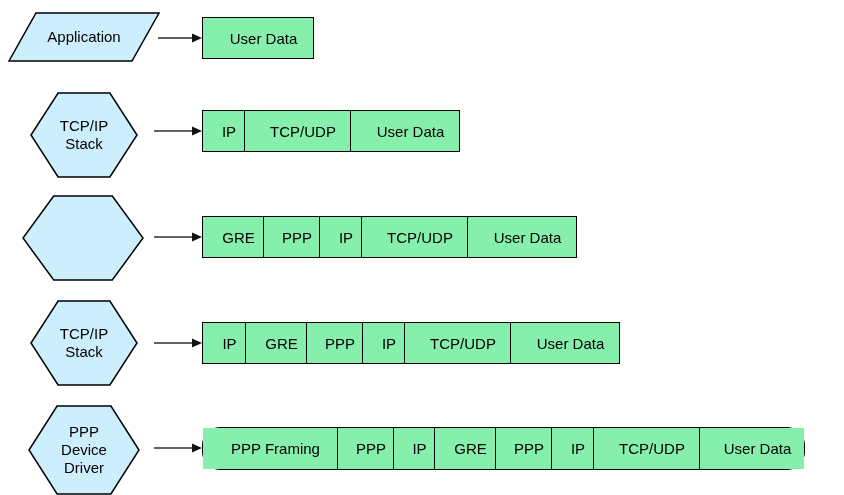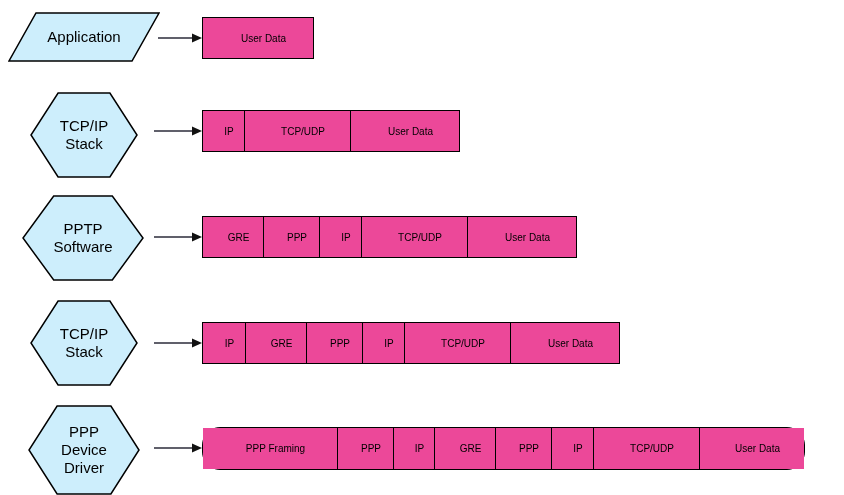--- a/index.html
+++ b/index.html
@@ -57,24 +57,24 @@
     box-sizing: border-box;
     border: 1.4px solid #000000;
     background: #cdeefc;
     height: 42px;
   }
   .packet .seg {
     box-sizing: border-box;
     display: flex;
     align-items: center;
     justify-content: center;
-    font-size: 10px;
+    font-size: 15px;
     color: #000000;
     border-right: 1.4px solid #000000;
-    background: #ec4899;
+    background: #86efac;
     height: 100%;
     white-space: nowrap;
     padding-left: 11px;
   }
   .packet .seg:last-child {
     border-right: none;
   }
 </style>
 </head>
 <body>
@@ -106,22 +106,20 @@
     </svg>
     <div class="packet" style="left: 202px; top: 110px; height: 42px;">
       <div class="seg" style="width: 42px;">IP</div>
       <div class="seg" style="width: 106px;">TCP/UDP</div>
       <div class="seg" style="width: 108px;">User Data</div>
     </div>
     <div class="stage" style="left: 22px; top: 195px; width: 122px; height: 86px;">
       <svg class="stage-shape" viewBox="0 0 122 86" width="122" height="86">
         <polygon points="31.7,1.0 90.3,1.0 121.0,43.0 90.3,85.0 31.7,85.0 1.0,43.0" fill="#cdeefc" stroke="#000000" stroke-width="1.5" stroke-linejoin="miter"></polygon>
       </svg>
-      <div class="stage-label">PPTP
-Software</div>
     </div>
     <svg class="arrow" viewBox="0 0 48 14" width="48" height="14" style="left: 154px; top: 230px;">
       <line x1="0" y1="7" x2="39" y2="7" stroke="#2b2b3a" stroke-width="1.4"></line>
       <polygon points="38,2.5 48,7 38,11.5" fill="#111111"></polygon>
     </svg>
     <div class="packet" style="left: 202px; top: 216px; height: 42px;">
       <div class="seg" style="width: 61px;">GRE</div>
       <div class="seg" style="width: 56px;">PPP</div>
       <div class="seg" style="width: 42px;">IP</div>
       <div class="seg" style="width: 106px;">TCP/UDP</div>

